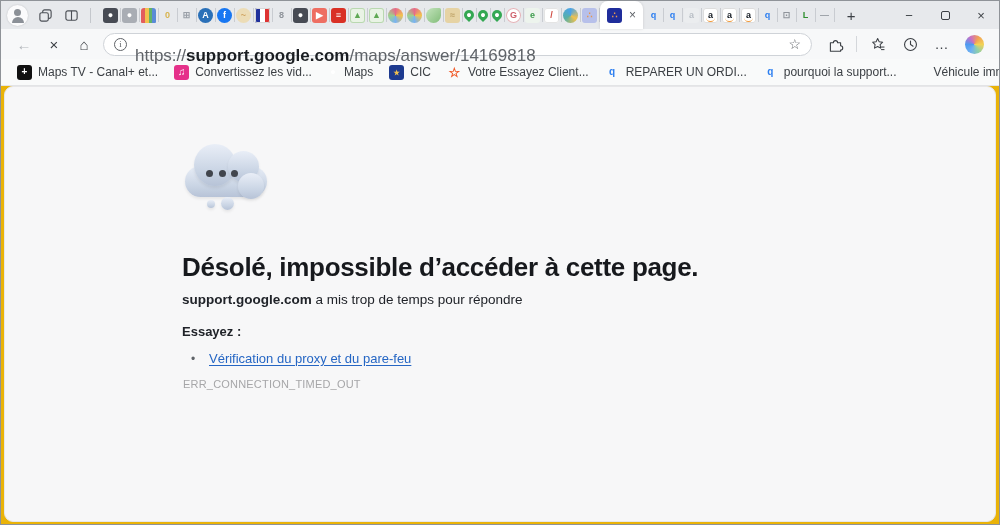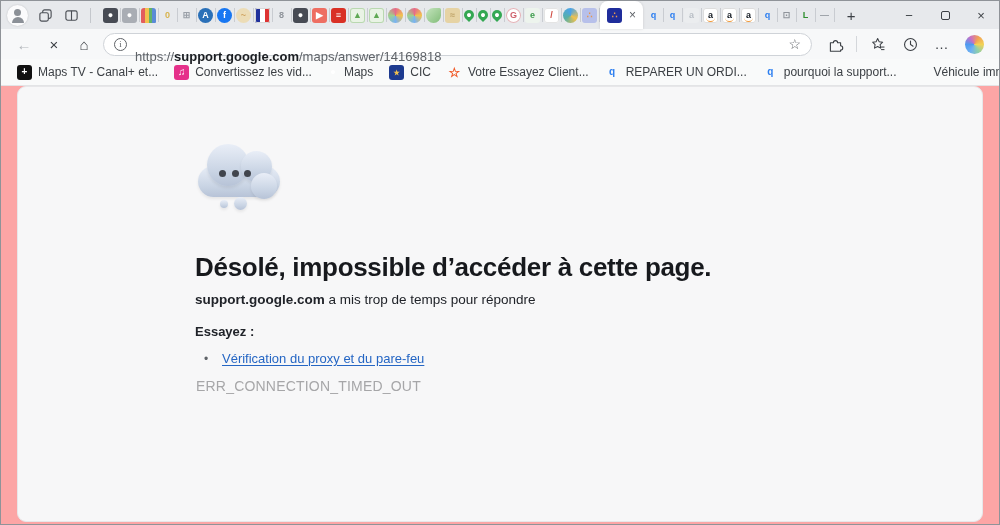--- a/index.html
+++ b/index.html
@@ -46,21 +46,21 @@
     border:solid #f19837; border-width:0 0 1.5px 0; border-radius:0 0 7px 7px; }
 
   
   .navbar { height: 30px; background:#f7f8f9; display:flex; align-items:center; padding:0 10px 0 8px; }
   .nav-btn { width:30px; height:26px; display:flex; align-items:center; justify-content:center; font-size:15px; color:#3b3f44; border-radius:5px; }
   .nav-btn.disabled { color:#b3b7bc; }
   .addressbar { flex:1; height:23px; background:#ffffff; border:1px solid #cfd3d8; border-radius:12px;
     display:flex; align-items:center; padding:0 10px; margin:0 8px 0 4px; }
   .info-icon { width:13px; height:13px; border:1px solid #5f6368; border-radius:50%; color:#5f6368;
     font-size:9px; line-height:11px; text-align:center; font-family:"Liberation Serif", serif; flex:0 0 auto; }
-  .url { margin-left:8px; font-size:13px; color:#5f6368; white-space:nowrap; overflow:hidden;margin-top:24px; }
+  .url { margin-left:8px; font-size:17px; color:#5f6368; white-space:nowrap; overflow:hidden;margin-top:24px; }
   .url b { color:#1b1e22; font-weight:bold; }
   .ab-spacer { flex:1; }
   .ab-star { font-size:14px; color:#5f6368; }
   .nav-right { display:flex; align-items:center; gap:2px; }
   .nav-sep { width:1px; height:16px; background:#d4d7db; margin:0 4px; }
   .more-dots { font-size:14px; color:#3b3f44; letter-spacing:1px; }
   .copilot { width:19px; height:19px; border-radius:50%;
     background:conic-gradient(from 210deg,#6eb0f2,#4e9af0,#c96ec4,#f2a154,#f2d254,#8fd0a8,#6eb0f2); }
 
   
@@ -68,21 +68,21 @@
   .bm-item { display:flex; align-items:center; gap:6px; padding:0 8px; height:22px; border-radius:4px; cursor:default; }
   .bm-label { font-size:12px; color:#3c4045; white-space:nowrap; }
   .bicon { width:15px; height:15px; border-radius:3px; display:flex; align-items:center; justify-content:center;
     font-size:10px; font-weight:bold; line-height:1; position:relative; }
   .bicon.pin { width:10px; height:10px; border-radius:50% 50% 0 50%; transform:rotate(45deg); }
   .bicon.pin::after { content:''; position:absolute; top:3px; left:3px; width:4px; height:4px; border-radius:50%; background:#fff; }
   .bm-spacer { flex:1; }
   .bm-sep { width:1px; height:16px; background:#d4d7db; margin:0 4px; }
 
   
-  .content-frame { height:440px; background:#fca5a5; padding:0 16px 4px; }
+  .content-frame { height:440px; background:#eab308; padding:0 3px 4px; }
   .page { height:100%; background:#f7f7f8; border:1px solid #e7e7e9; border-radius:9px; position:relative; overflow:hidden; }
 
   .error-wrap { position:absolute; left:177px; top:57px; width:600px; }
 
   .cloud-illustration { position:relative; width:110px; height:72px; margin-left:3px; }
   .cloud-illustration .cl { position:absolute; background:linear-gradient(180deg,#e9eef7 0%,#c9d4e4 65%,#b7c3d7 100%); box-shadow:0 2px 3px rgba(0,0,0,.07); }
   .c-base  { left:0;  top:22px; width:82px; height:31px; border-radius:16px; }
   .c-bump1 { left:9px;  top:0;   width:42px; height:42px; border-radius:50%; }
   .c-bump2 { left:43px; top:7px; width:31px; height:31px; border-radius:50%; }
   .c-blob  { left:53px; top:29px; width:26px; height:26px; border-radius:50%; }
@@ -92,21 +92,21 @@
   .c-dots i { width:7px; height:7px; border-radius:50%; background:#41454d; }
 
   .error-title { margin-top:36px; font-size:26px; font-weight:bold; letter-spacing:-0.3px; color:#17191d; }
   .error-subtitle { margin-top:9px; font-size:13.5px; color:#202329; }
   .error-subtitle b { font-weight:bold; }
   .try-label { margin-top:17px; font-size:13px; font-weight:bold; color:#202329; }
   .suggestion-list { margin-top:11px; list-style:none; }
   .suggestion-list li { position:relative; padding-left:27px; font-size:13px; color:#202329; margin-bottom:8px; line-height:18px; }
   .suggestion-list li::before { content:'•'; position:absolute; left:9px; top:0; color:#5f6368; font-size:12px; }
   .sug-link { color:#2566c4; text-decoration:underline; text-underline-offset:2px; }
-  .error-code { margin-top:10px; margin-left:1px; font-size:14px; color:#a6a6a8; letter-spacing:.2px; }
+  .error-code { margin-top:10px; margin-left:1px; font-size:11px; color:#a6a6a8; letter-spacing:.2px; }
   .action-row { margin-top:50px; margin-left:50px; display:flex; gap:9px; }
   .btn { height:30px; border:none; border-radius:4px; font-family:"Liberation Sans", sans-serif; font-size:13px; font-weight:bold; padding:0 17px; cursor:pointer; }
   .btn-primary { background:#0d6cc8; color:#ffffff; }
   .btn-secondary { background:#eeeeee; color:#1a1c20; }
 </style>
 </head>
 <body>
 
 <div class="window">
 

